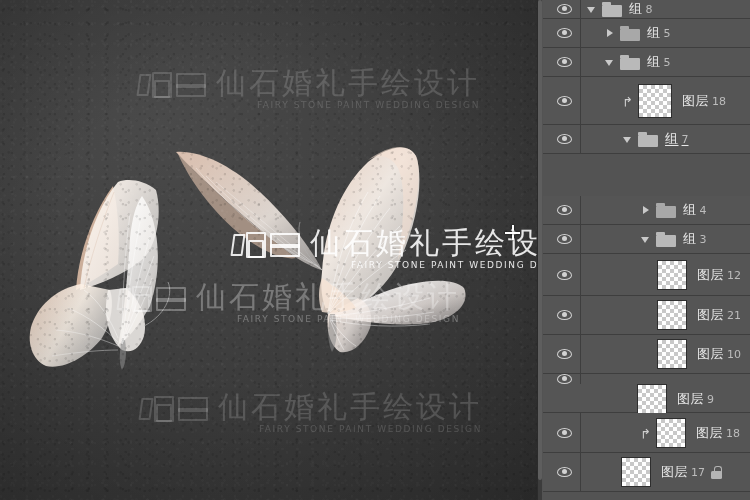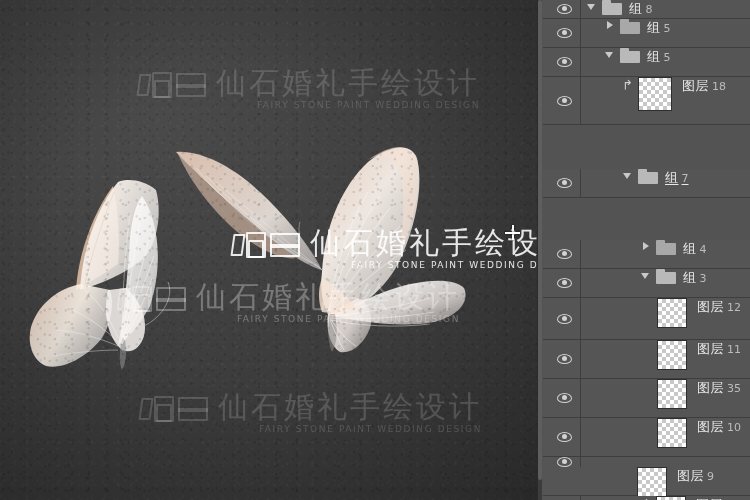--- a/index.html
+++ b/index.html
@@ -145,21 +145,21 @@
     content: "";
     position: absolute;
     left: 5px; top: 2.4px;
     width: 5px; height: 5px;
     border-radius: 50%;
     background: #d2d2d2;
   }
 
   .row-body {
     display: flex;
-    align-items: flex-start;
+    align-items: center;
     flex: 1;
     height: 100%;
     padding-right: 24px;
   }
 
   .twisty {
     width: 14px; min-width: 14px;
     height: 12px;
     position: relative;
     margin-right: 3px;
@@ -486,21 +486,21 @@
           <div class="eye-cell">
             <span class="eye"></span>
           </div>
           <div class="row-body ind-3">
             <span class="clip-arrow" style="transform: scaleY(-1);">↳</span>
             <span class="thumb big"></span>
             <span class="layer-name">图层<span class="num">18</span></span>
             <span class="spacer"></span>
           </div>
         </div>
-        <div class="layer-row" style="height: 29px; margin-top: 44px;">
+        <div class="layer-row" style="height: 29px;">
           <div class="eye-cell">
             <span class="eye"></span>
           </div>
           <div class="row-body ind-3">
             <span class="twisty open"></span>
             <span class="folder">
               <span class="tab"></span>
               <span class="body"></span>
             </span>
             <span class="layer-name underline">组<span class="num">7</span></span>
@@ -544,31 +544,21 @@
             <span class="layer-name">图层<span class="num">12</span></span>
             <span class="spacer"></span>
           </div>
         </div>
         <div class="layer-row" style="height: 39px;">
           <div class="eye-cell">
             <span class="eye"></span>
           </div>
           <div class="row-body ind-5">
             <span class="thumb"></span>
-            <span class="layer-name">图层<span class="num">11</span></span>
-            <span class="spacer"></span>
-          </div>
-        </div>
-        <div class="layer-row" style="height: 39px;">
-          <div class="eye-cell">
-            <span class="eye"></span>
-          </div>
-          <div class="row-body ind-5">
-            <span class="thumb"></span>
-            <span class="layer-name">图层<span class="num">35</span></span>
+            <span class="layer-name">图层<span class="num">21</span></span>
             <span class="spacer"></span>
           </div>
         </div>
         <div class="layer-row" style="height: 39px;">
           <div class="eye-cell">
             <span class="eye"></span>
           </div>
           <div class="row-body ind-5">
             <span class="thumb"></span>
             <span class="layer-name">图层<span class="num">10</span></span>

